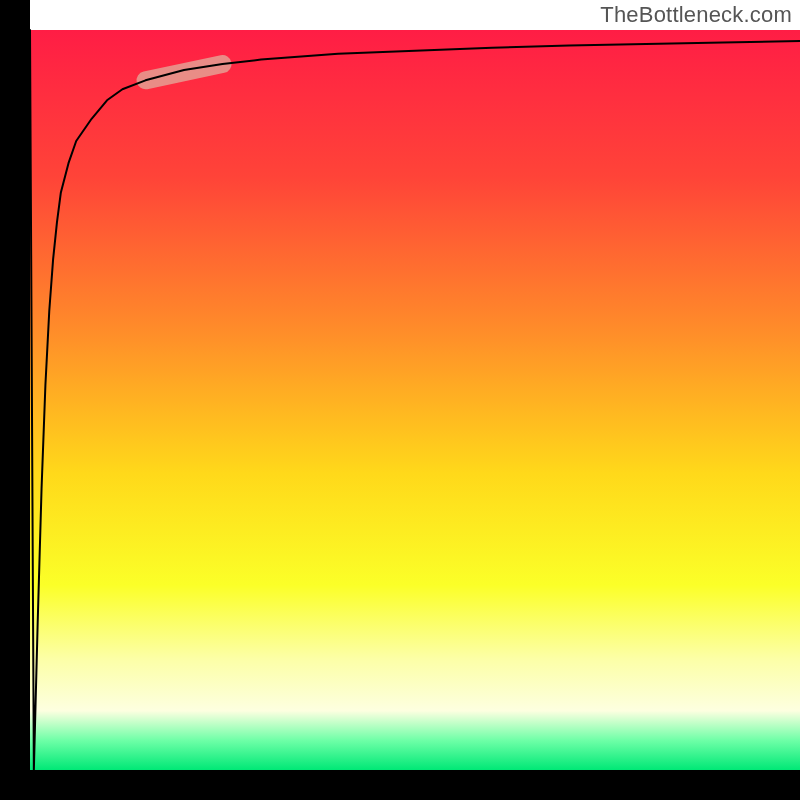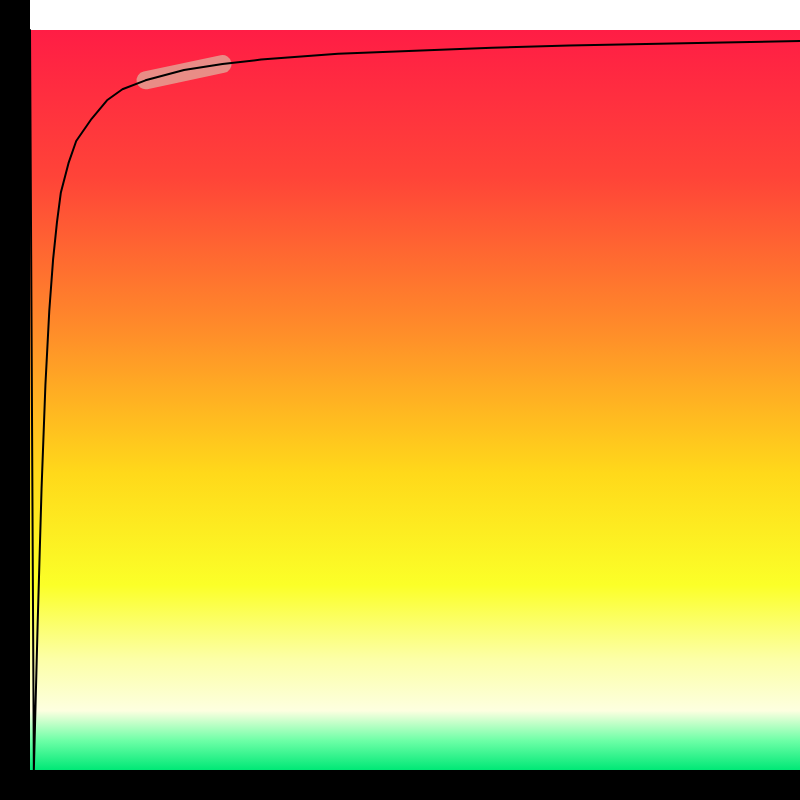--- a/index.html
+++ b/index.html
@@ -31,20 +31,21 @@
     left: 0;
     top: 0;
     width: 800px;
     height: 800px;
   }
 </style>
 </head>
 <body>
 <div class="container">
 
+<div class="watermark">TheBottleneck.com</div>
 
 <svg class="plot" viewBox="0 0 800 800" preserveAspectRatio="none">
   <defs>
     <linearGradient id="bg-grad" x1="0" y1="0" x2="0" y2="1">
           <stop offset="0%" stop-color="#ff1d45"></stop>
           <stop offset="20%" stop-color="#ff4438"></stop>
           <stop offset="40%" stop-color="#ff8a2a"></stop>
           <stop offset="60%" stop-color="#ffd91a"></stop>
           <stop offset="75%" stop-color="#fbff28"></stop>
           <stop offset="85%" stop-color="#fcffa7"></stop>

